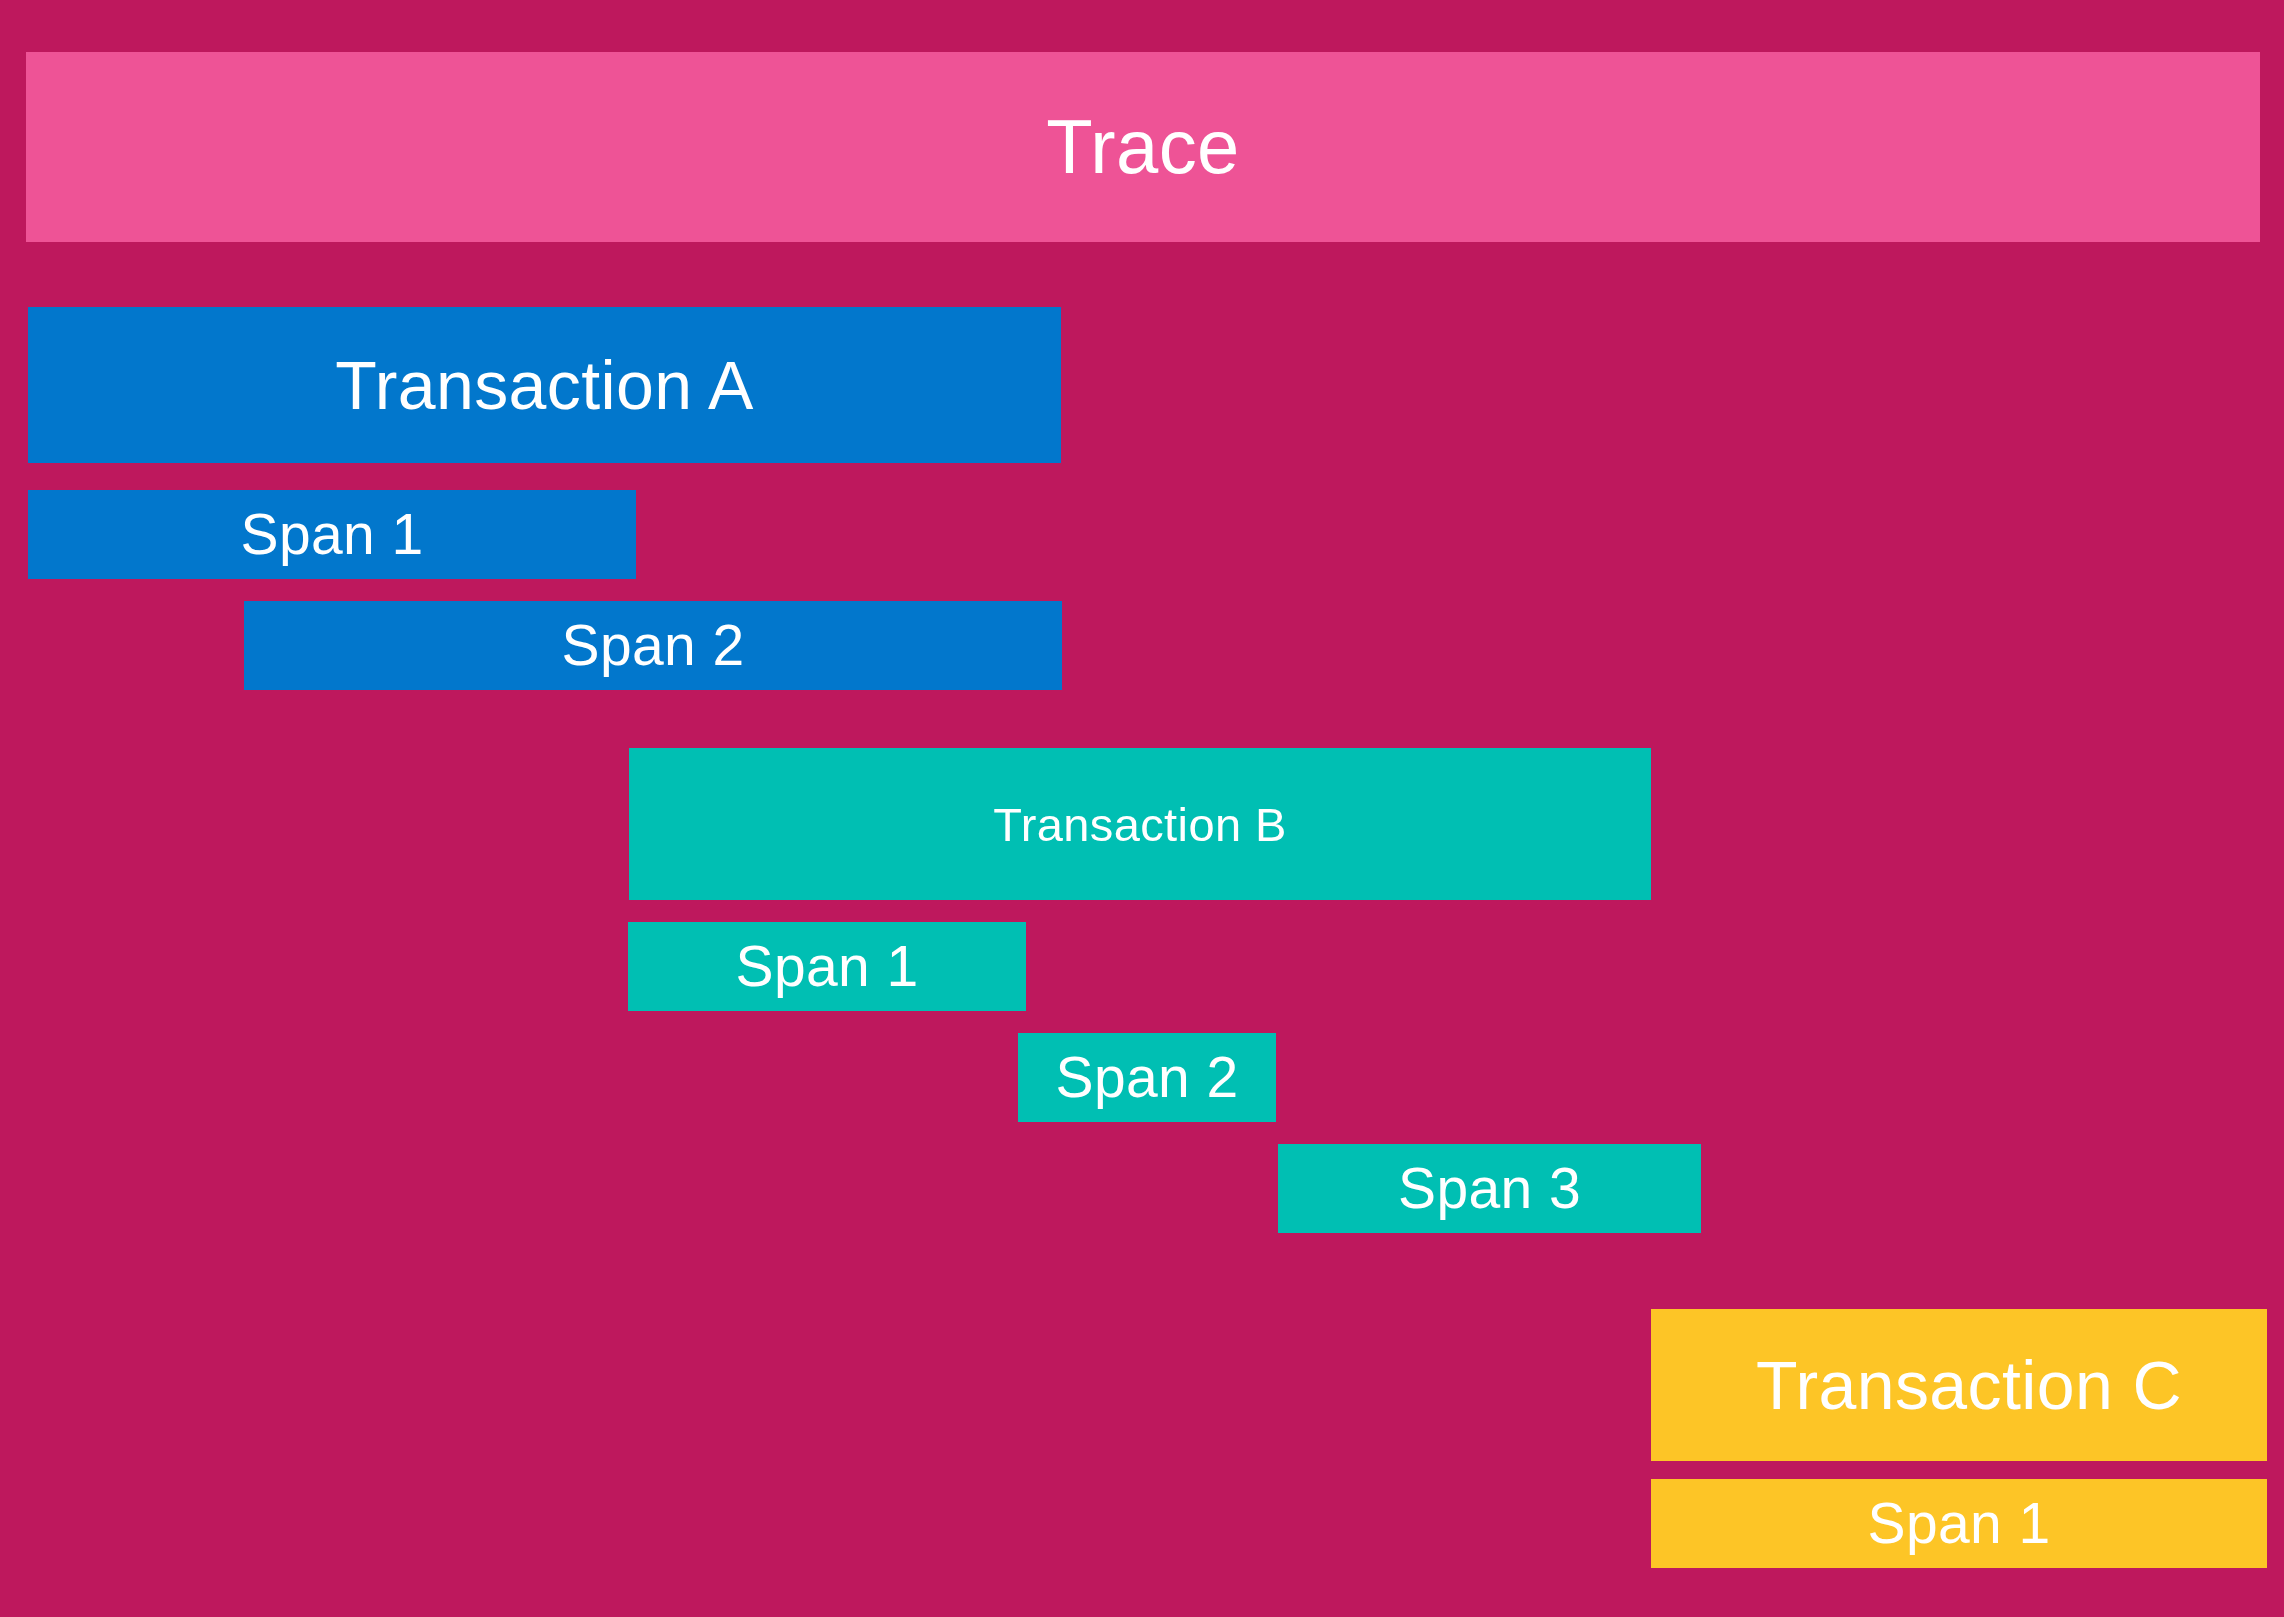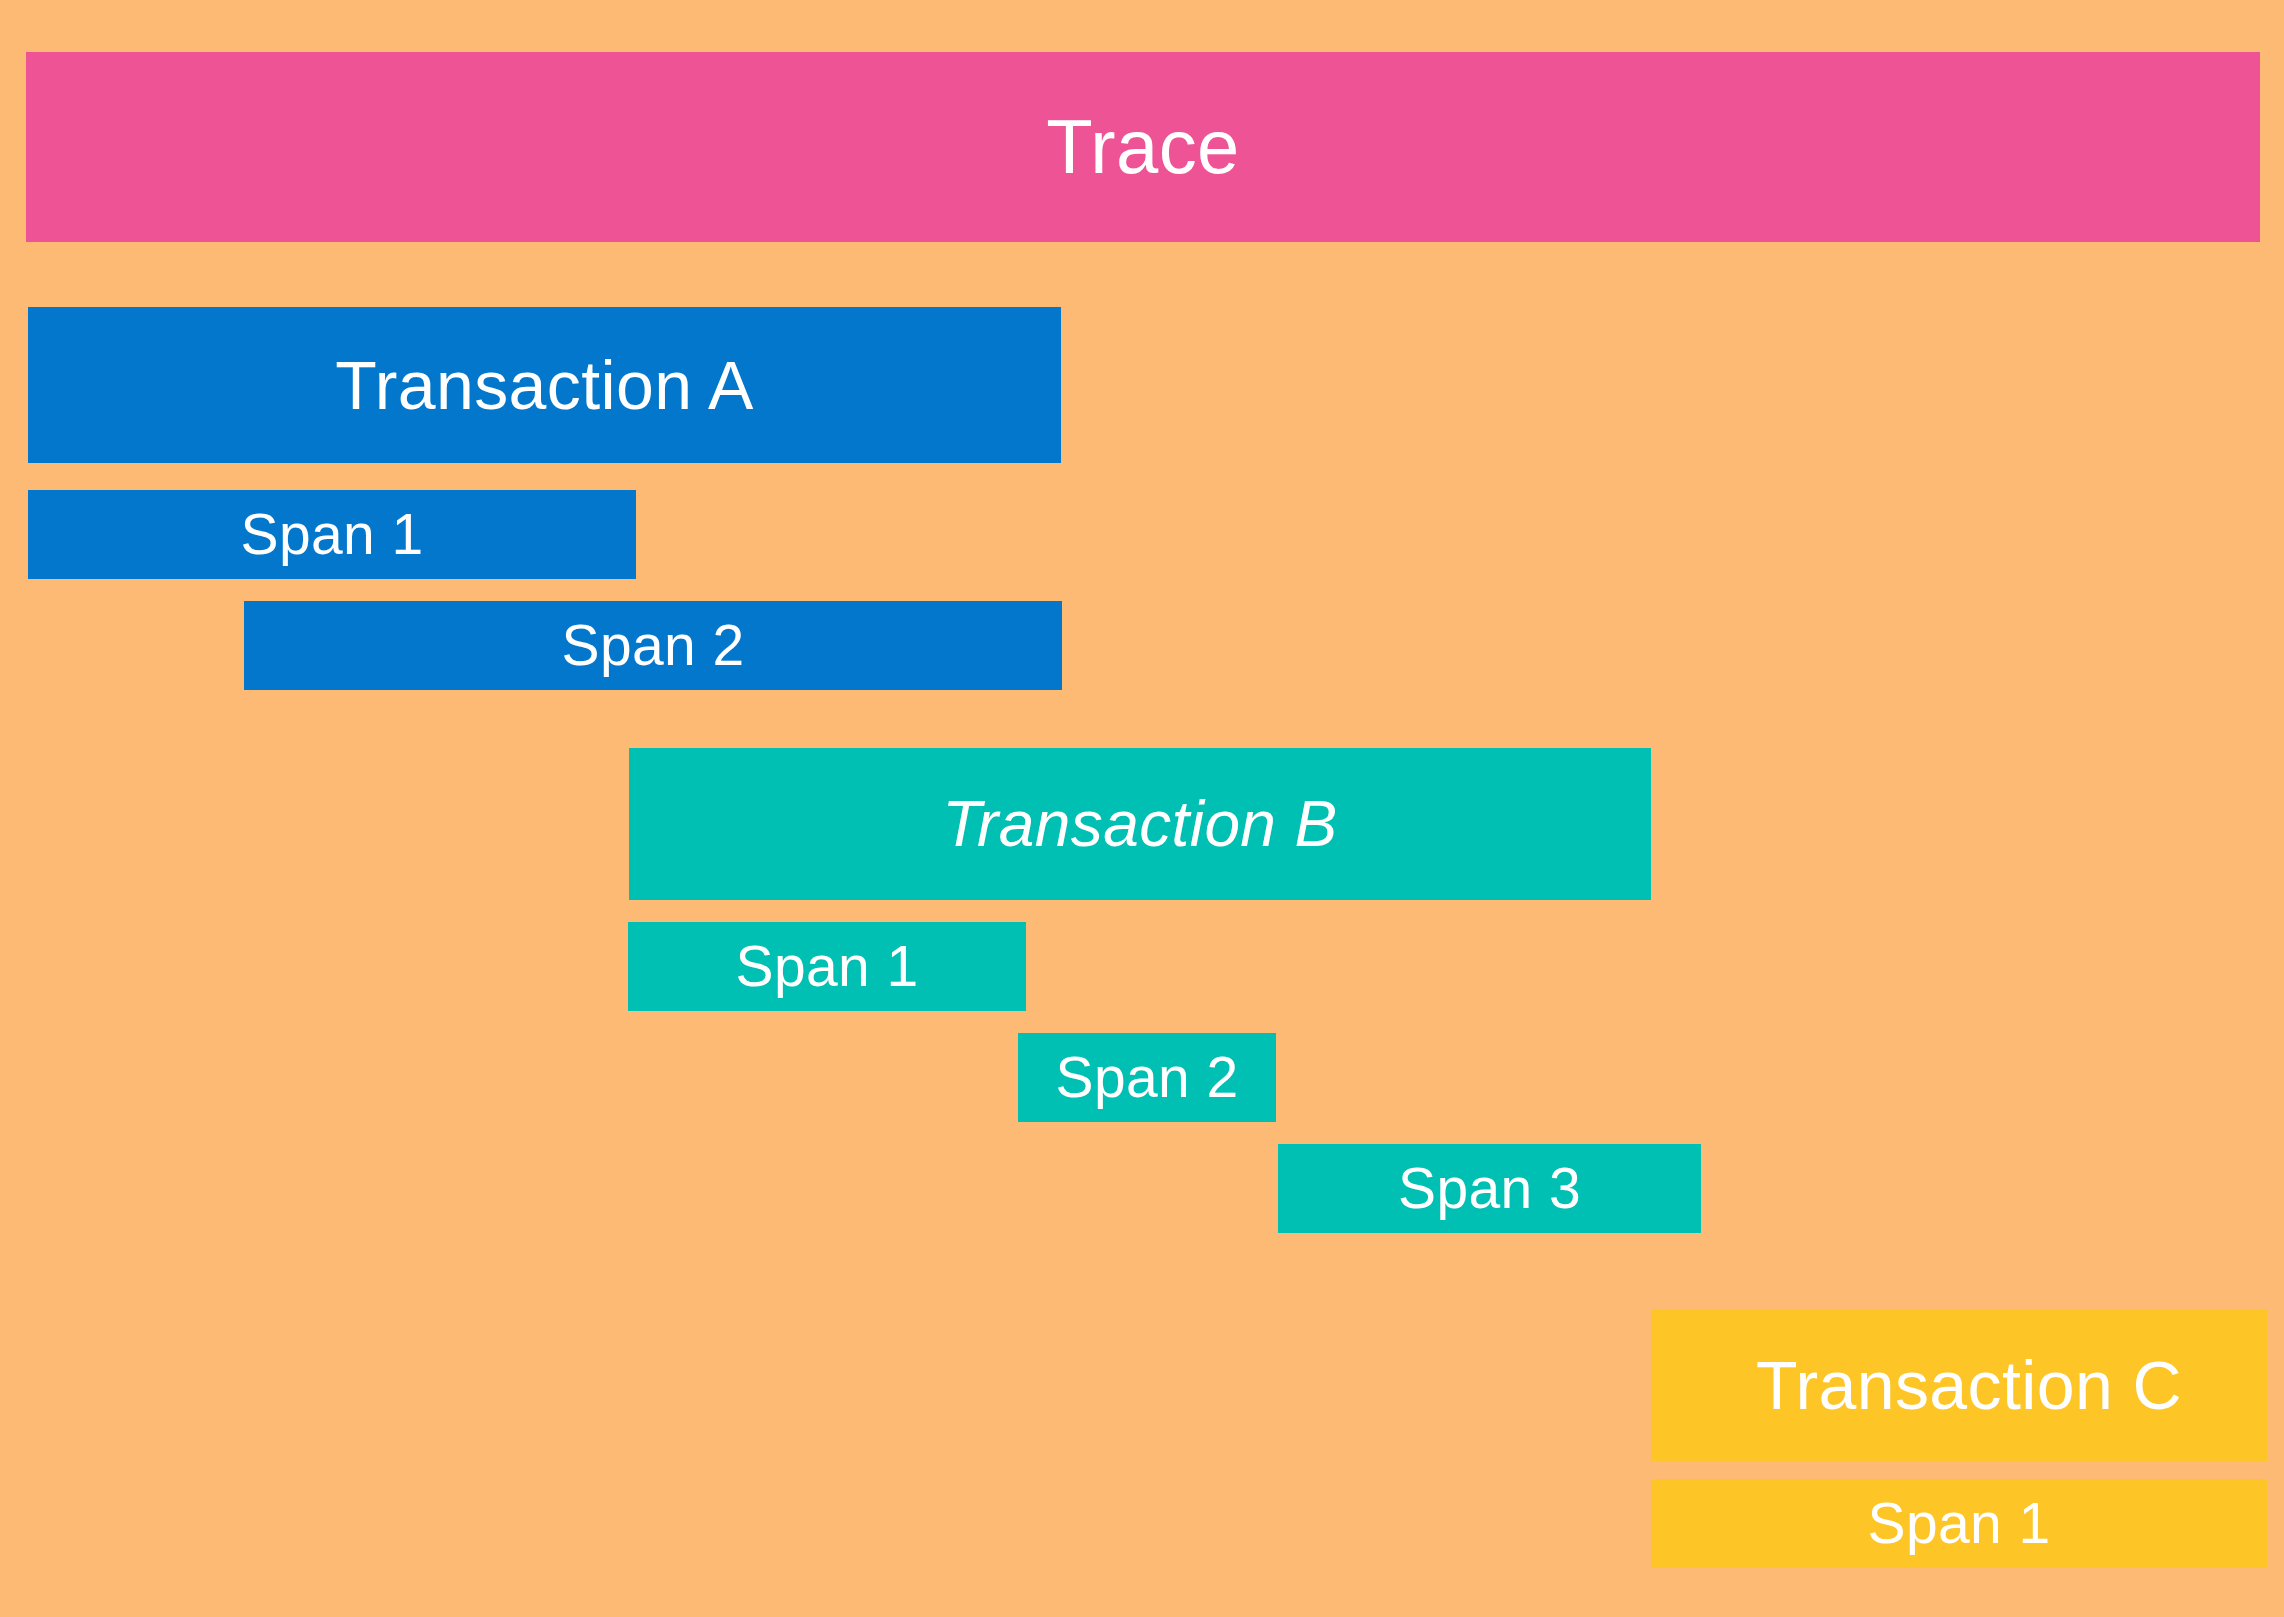--- a/index.html
+++ b/index.html
@@ -8,21 +8,21 @@
     padding: 0;
     background: #000000;
   }
   body {
     font-family: "Liberation Sans", sans-serif;
   }
   #stage {
     position: relative;
     width: 2284px;
     height: 1618px;
-    background: #fdba74;
+    background: #be185d;
     overflow: hidden;
   }
   .bar {
     position: absolute;
     display: flex;
     align-items: center;
     justify-content: center;
     color: #ffffff;
     box-sizing: border-box;
     line-height: 1;
@@ -75,21 +75,21 @@
   .span-a2 .bar-label { font-size: 57px; }
 
   
   .txn-b {
     left: 629px;
     top: 748px;
     width: 1022px;
     height: 152px;
     background: #00BFB3;
   }
-  .txn-b .bar-label { font-size: 64px; font-style: italic; }
+  .txn-b .bar-label { font-size: 47px; }
 
   .span-b1 {
     left: 628px;
     top: 922px;
     width: 398px;
     height: 89px;
     background: #00BFB3;
   }
   .span-b1 .bar-label { font-size: 57px; }
 

